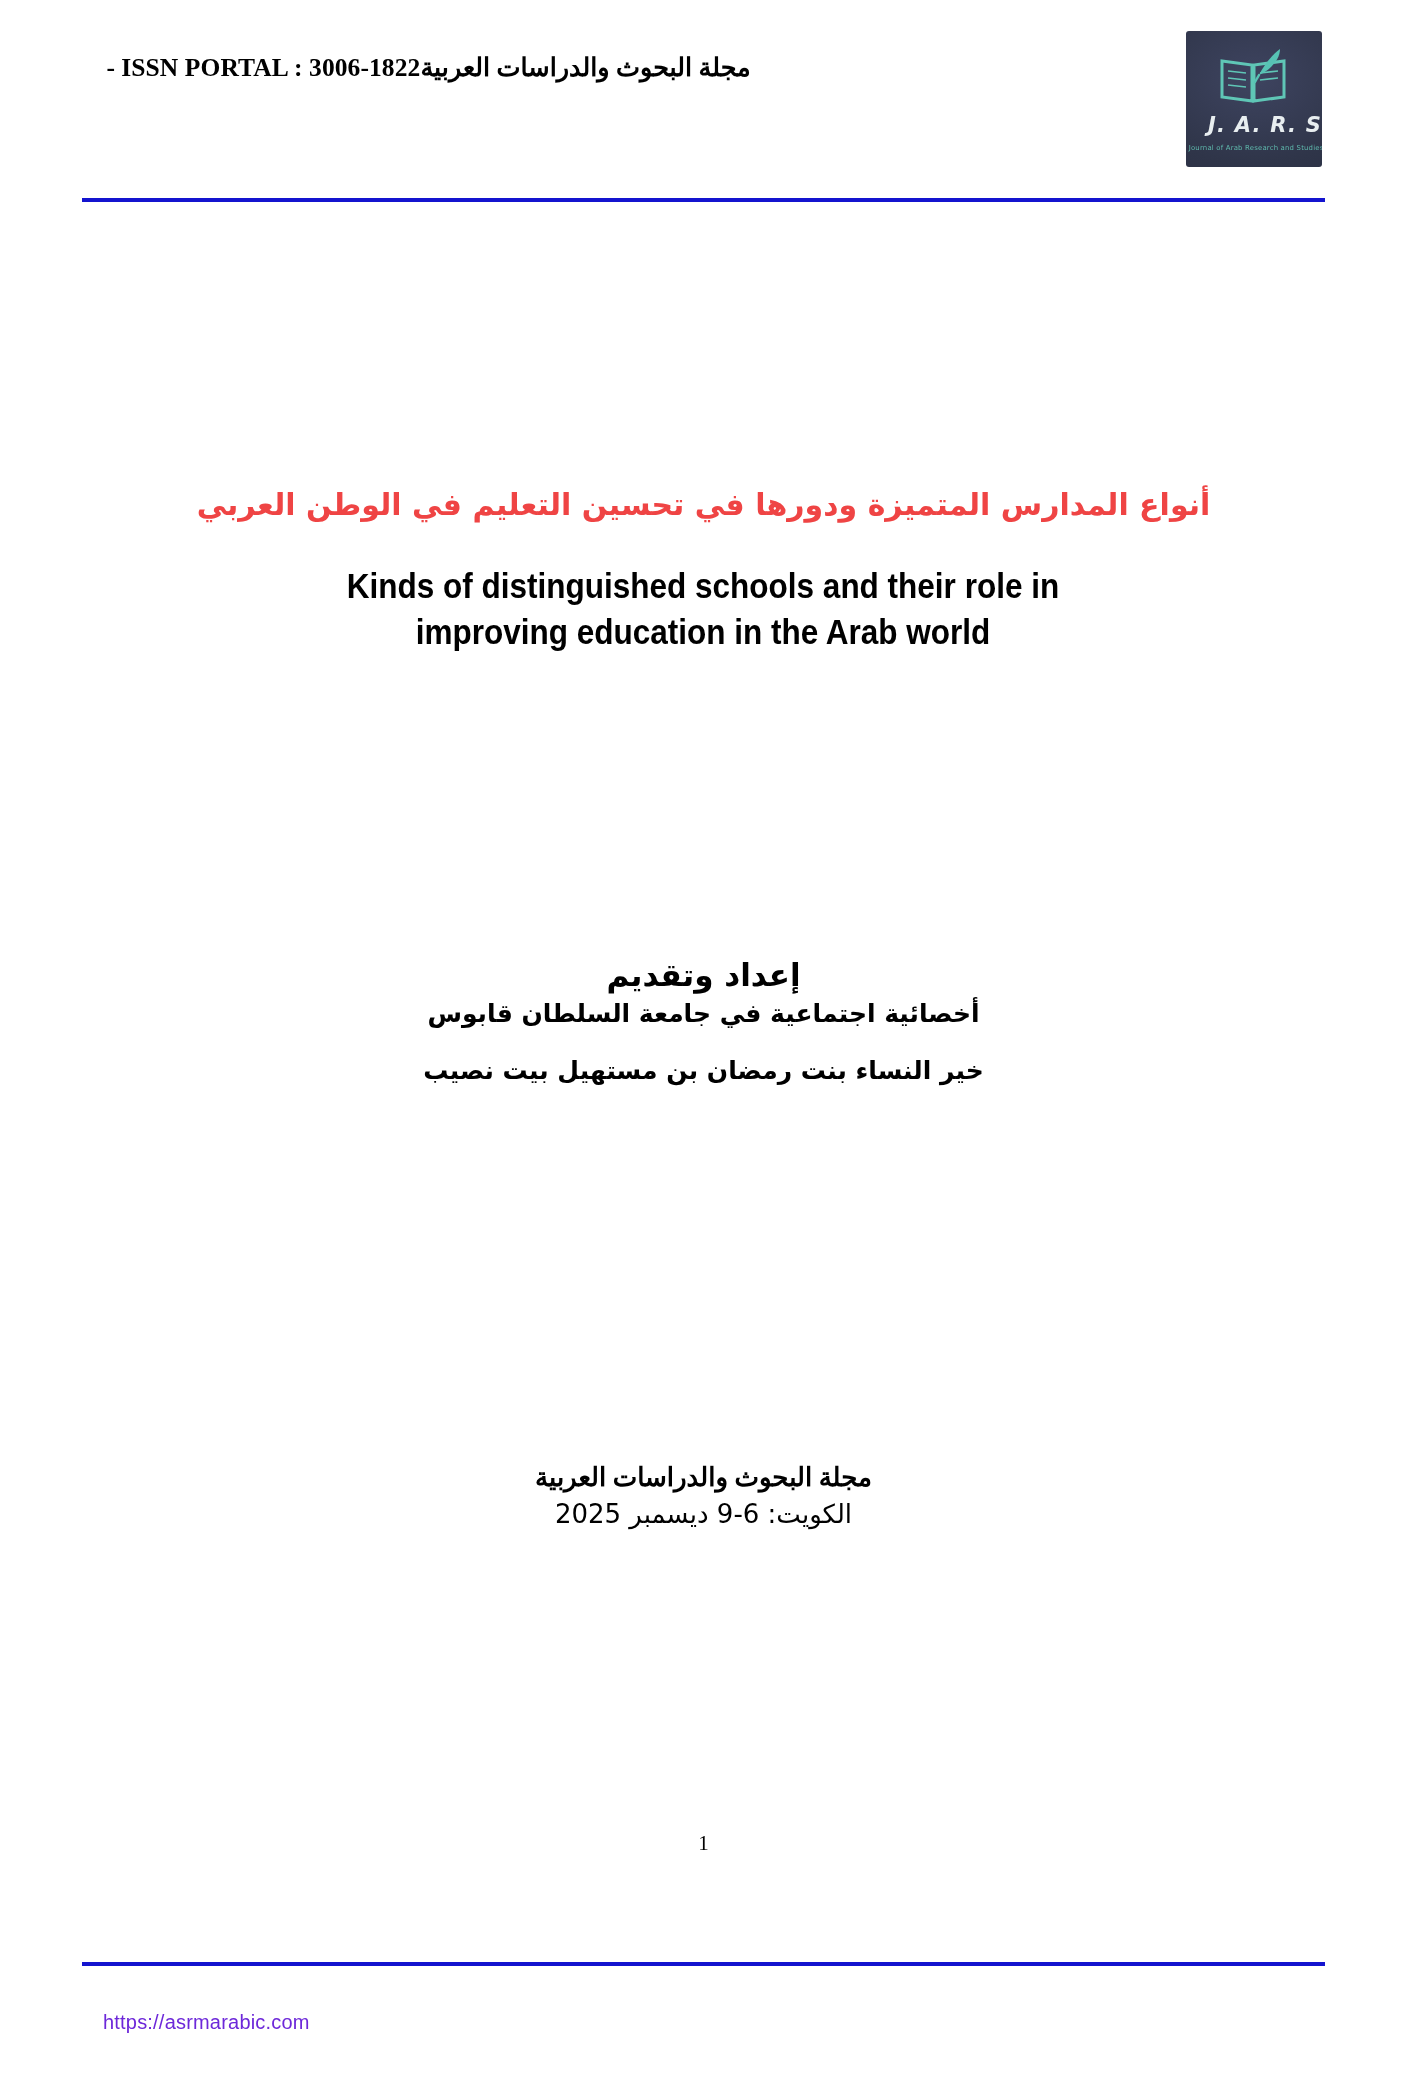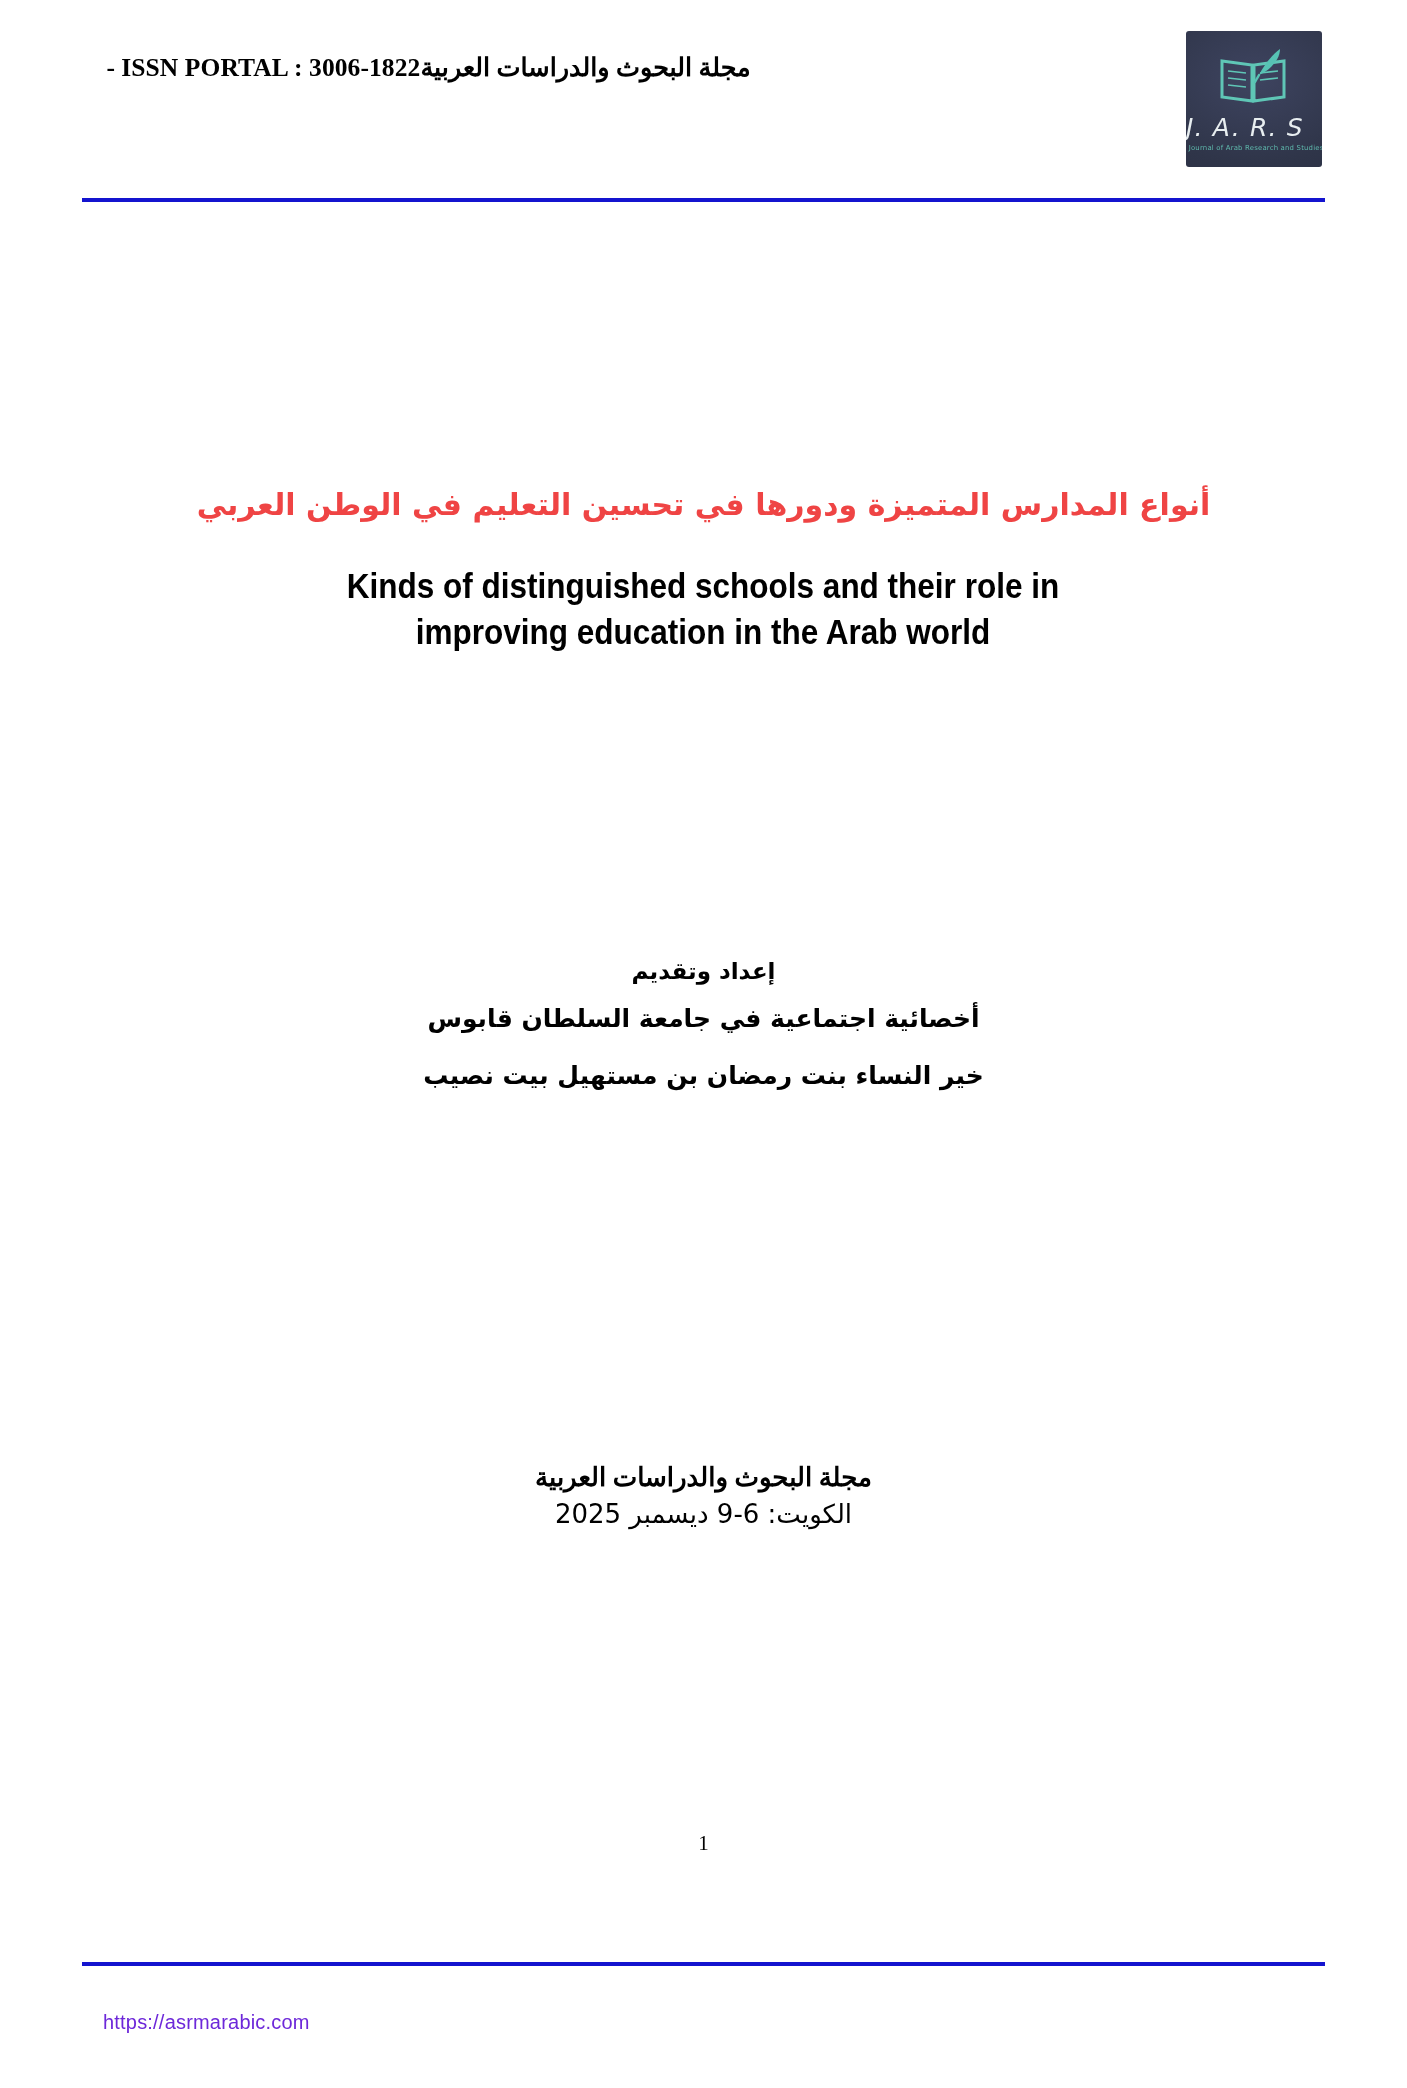--- a/index.html
+++ b/index.html
@@ -67,25 +67,25 @@
     top: 16px;
     width: 80px;
     height: 60px;
   }
 
   .logo-jars {
     position: absolute;
     left: 0;
     top: 82px;
     width: 136px;
-    text-align: left;
+    text-align: right;
     font-family: "DejaVu Sans", sans-serif;
-    font-size: 25px;
+    font-size: 21px;
     font-style: italic;
-    font-weight: normal;
+    font-weight: bold;
     color: #e8eef0;
     letter-spacing: 1.2px;
   }
 
   .logo-sub {
     position: absolute;
     left: 0;
     top: 112px;
     width: 136px;
     text-align: center;
@@ -148,21 +148,21 @@
     direction: rtl;
     color: #000000;
   }
 
   .authors .line {
     font-family: "DejaVu Sans", "Liberation Sans", sans-serif;
     font-weight: bold;
     font-size: 24px;
     line-height: 1.0;
   }
-  .authors .l1 { font-size: 23px; margin-bottom: 23px; }
+  .authors .l1 { font-size: 31px; margin-bottom: 10px; }
   .authors .l2 { font-size: 25px; margin-bottom: 30px; }
   .authors .l3 { font-size: 25px; margin-bottom: 32px; }
   .authors .l4 {
     font-family: "Liberation Serif", "DejaVu Serif", serif;
     font-size: 27px;
   }
 
   
   .conference {
     position: absolute;

